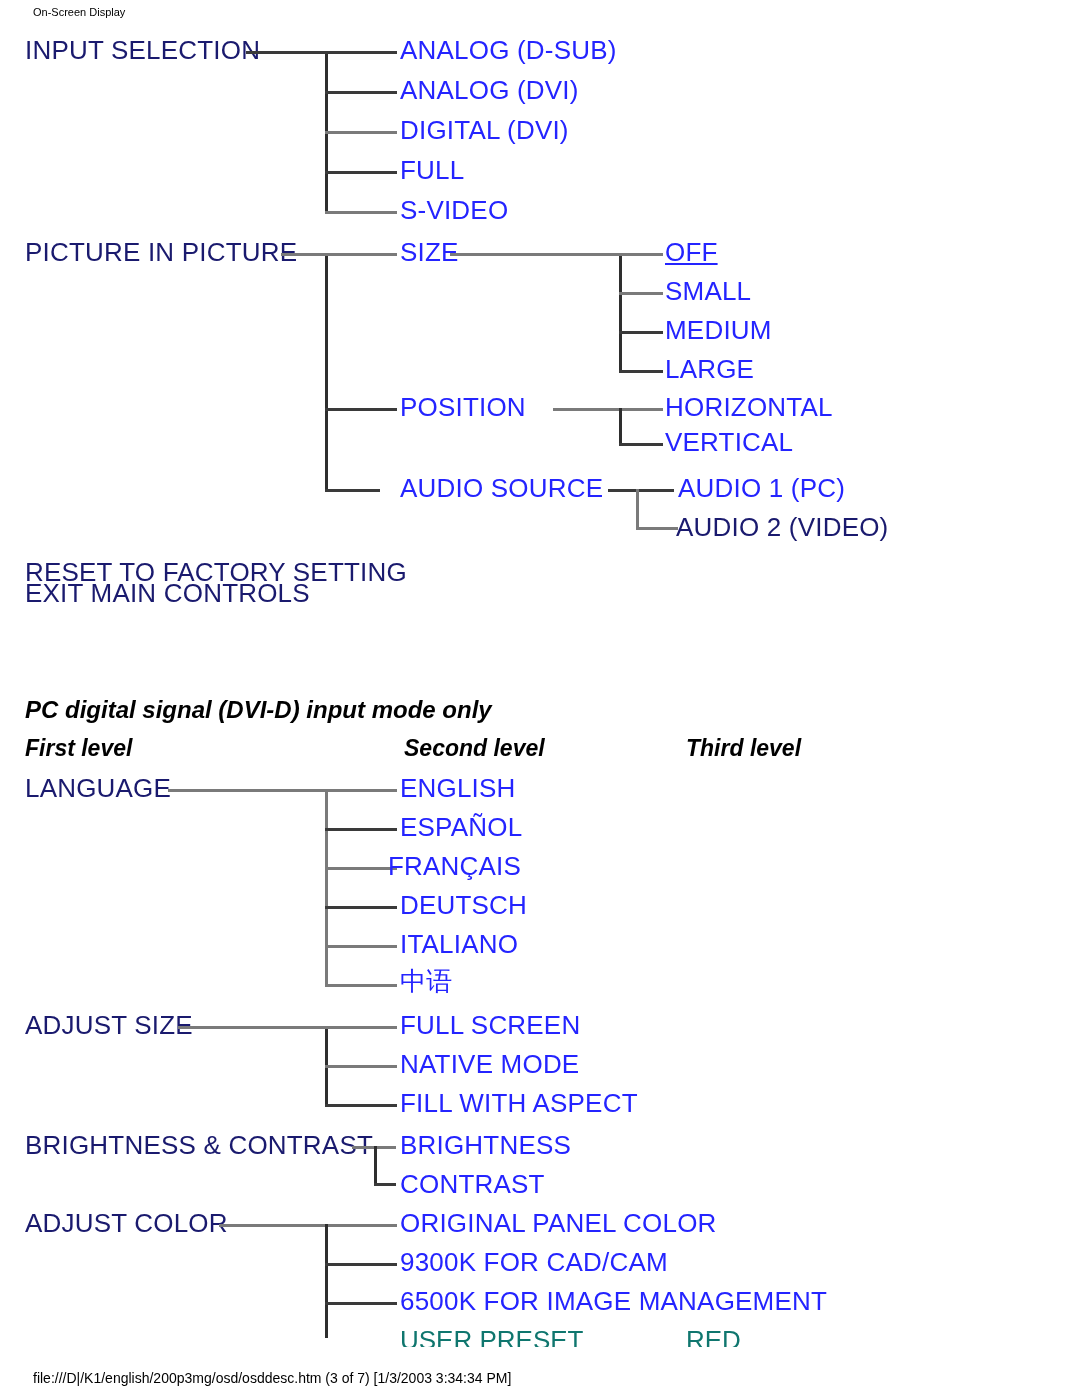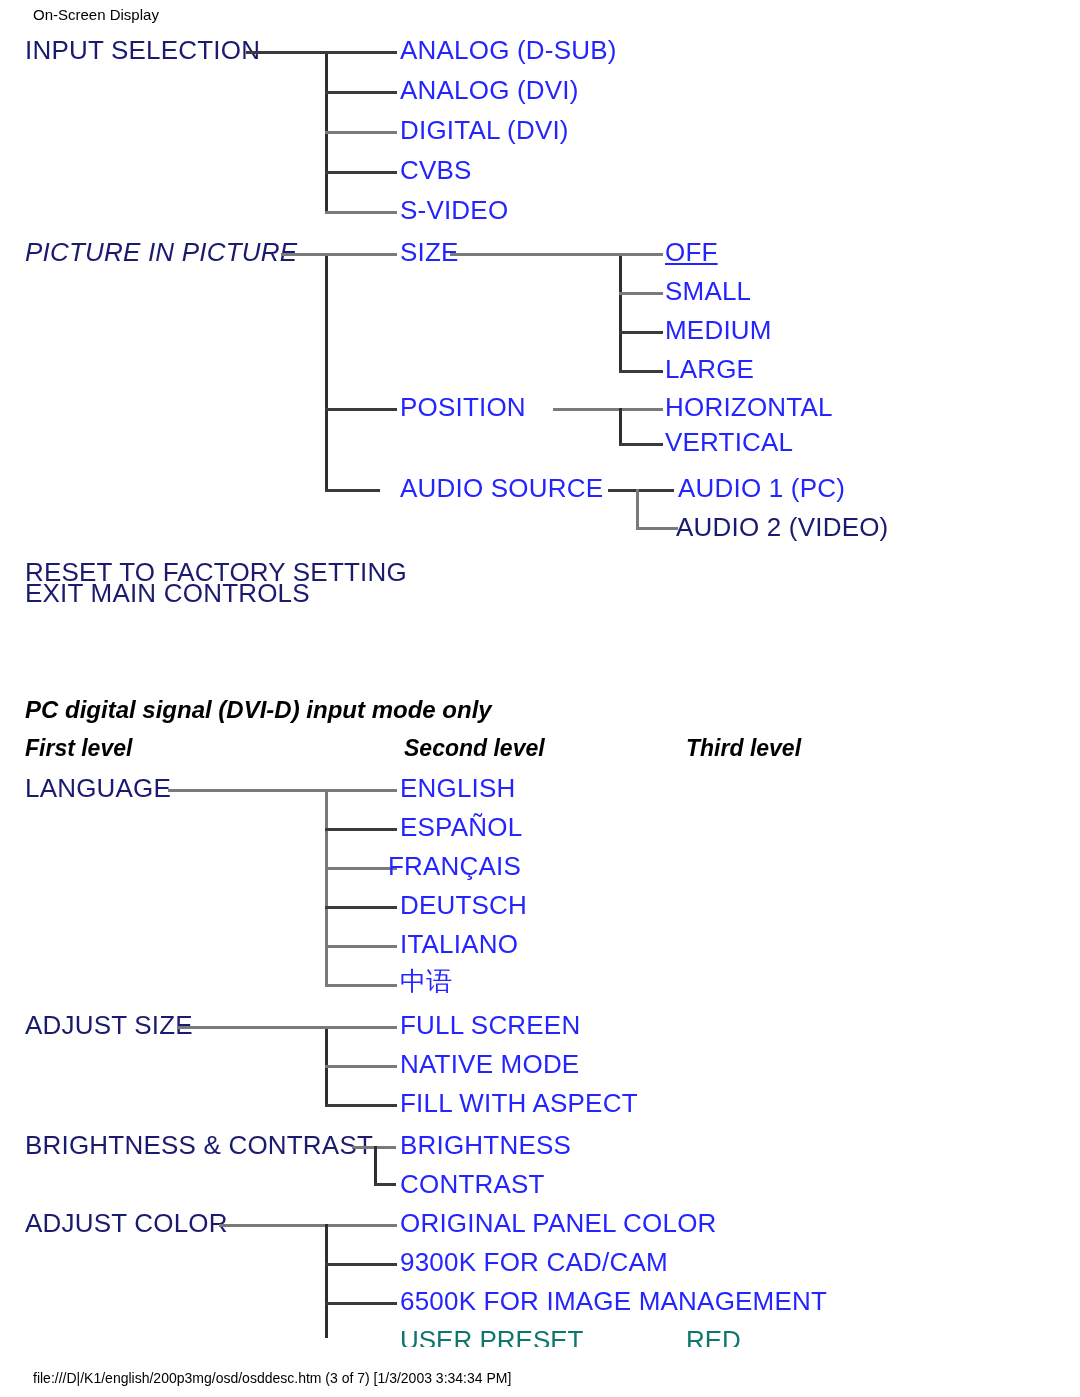--- a/index.html
+++ b/index.html
@@ -14,21 +14,21 @@
     overflow: hidden;
     font-family: "Liberation Sans", sans-serif;
     color: #000000;
   }
 
   
   .page-header {
     position: absolute;
     left: 33px;
     top: 6px;
-    font-size: 15px;
+    font-size: 11px;
     color: #000000;
     white-space: nowrap;
   }
 
   .lvl1 {
     position: absolute;
     font-size: 26px;
     letter-spacing: 0.2px;
     color: #1a1a6e;
     white-space: nowrap;
@@ -107,26 +107,26 @@
 <div class="h-line" style="left:325px; top:51px; width:72px;"></div>
 <div class="lvl2" style="left:400px; top:35px;">ANALOG (D-SUB)</div>
 
 <div class="h-line" style="left:325px; top:91px; width:72px;"></div>
 <div class="lvl2" style="left:400px; top:75px;">ANALOG (DVI)</div>
 
 <div class="h-line grayish" style="left:325px; top:131px; width:72px;"></div>
 <div class="lvl2" style="left:400px; top:115px;">DIGITAL (DVI)</div>
 
 <div class="h-line" style="left:325px; top:171px; width:72px;"></div>
-<div class="lvl2" style="left:400px; top:155px;">CVBS</div>
+<div class="lvl2" style="left:400px; top:155px;">FULL</div>
 
 <div class="h-line grayish" style="left:325px; top:211px; width:72px;"></div>
 <div class="lvl2" style="left:400px; top:195px;">S-VIDEO</div>
 
-<div class="lvl1" style="left:25px; top:237px;font-style:italic;">PICTURE IN PICTURE</div>
+<div class="lvl1" style="left:25px; top:237px;">PICTURE IN PICTURE</div>
 
 <div class="h-line grayish" style="left:281px; top:253px; width:47px;"></div>
 <div class="v-line" style="left:325px; top:253px; height:236px;"></div>
 
 <div class="h-line grayish" style="left:325px; top:253px; width:72px;"></div>
 <div class="lvl2" style="left:400px; top:237px;">SIZE</div>
 <div class="h-line grayish" style="left:450px; top:253px; width:172px;"></div>
 <div class="v-line" style="left:619px; top:253px; height:118px;"></div>
 
 <div class="h-line grayish" style="left:619px; top:253px; width:44px;"></div>

